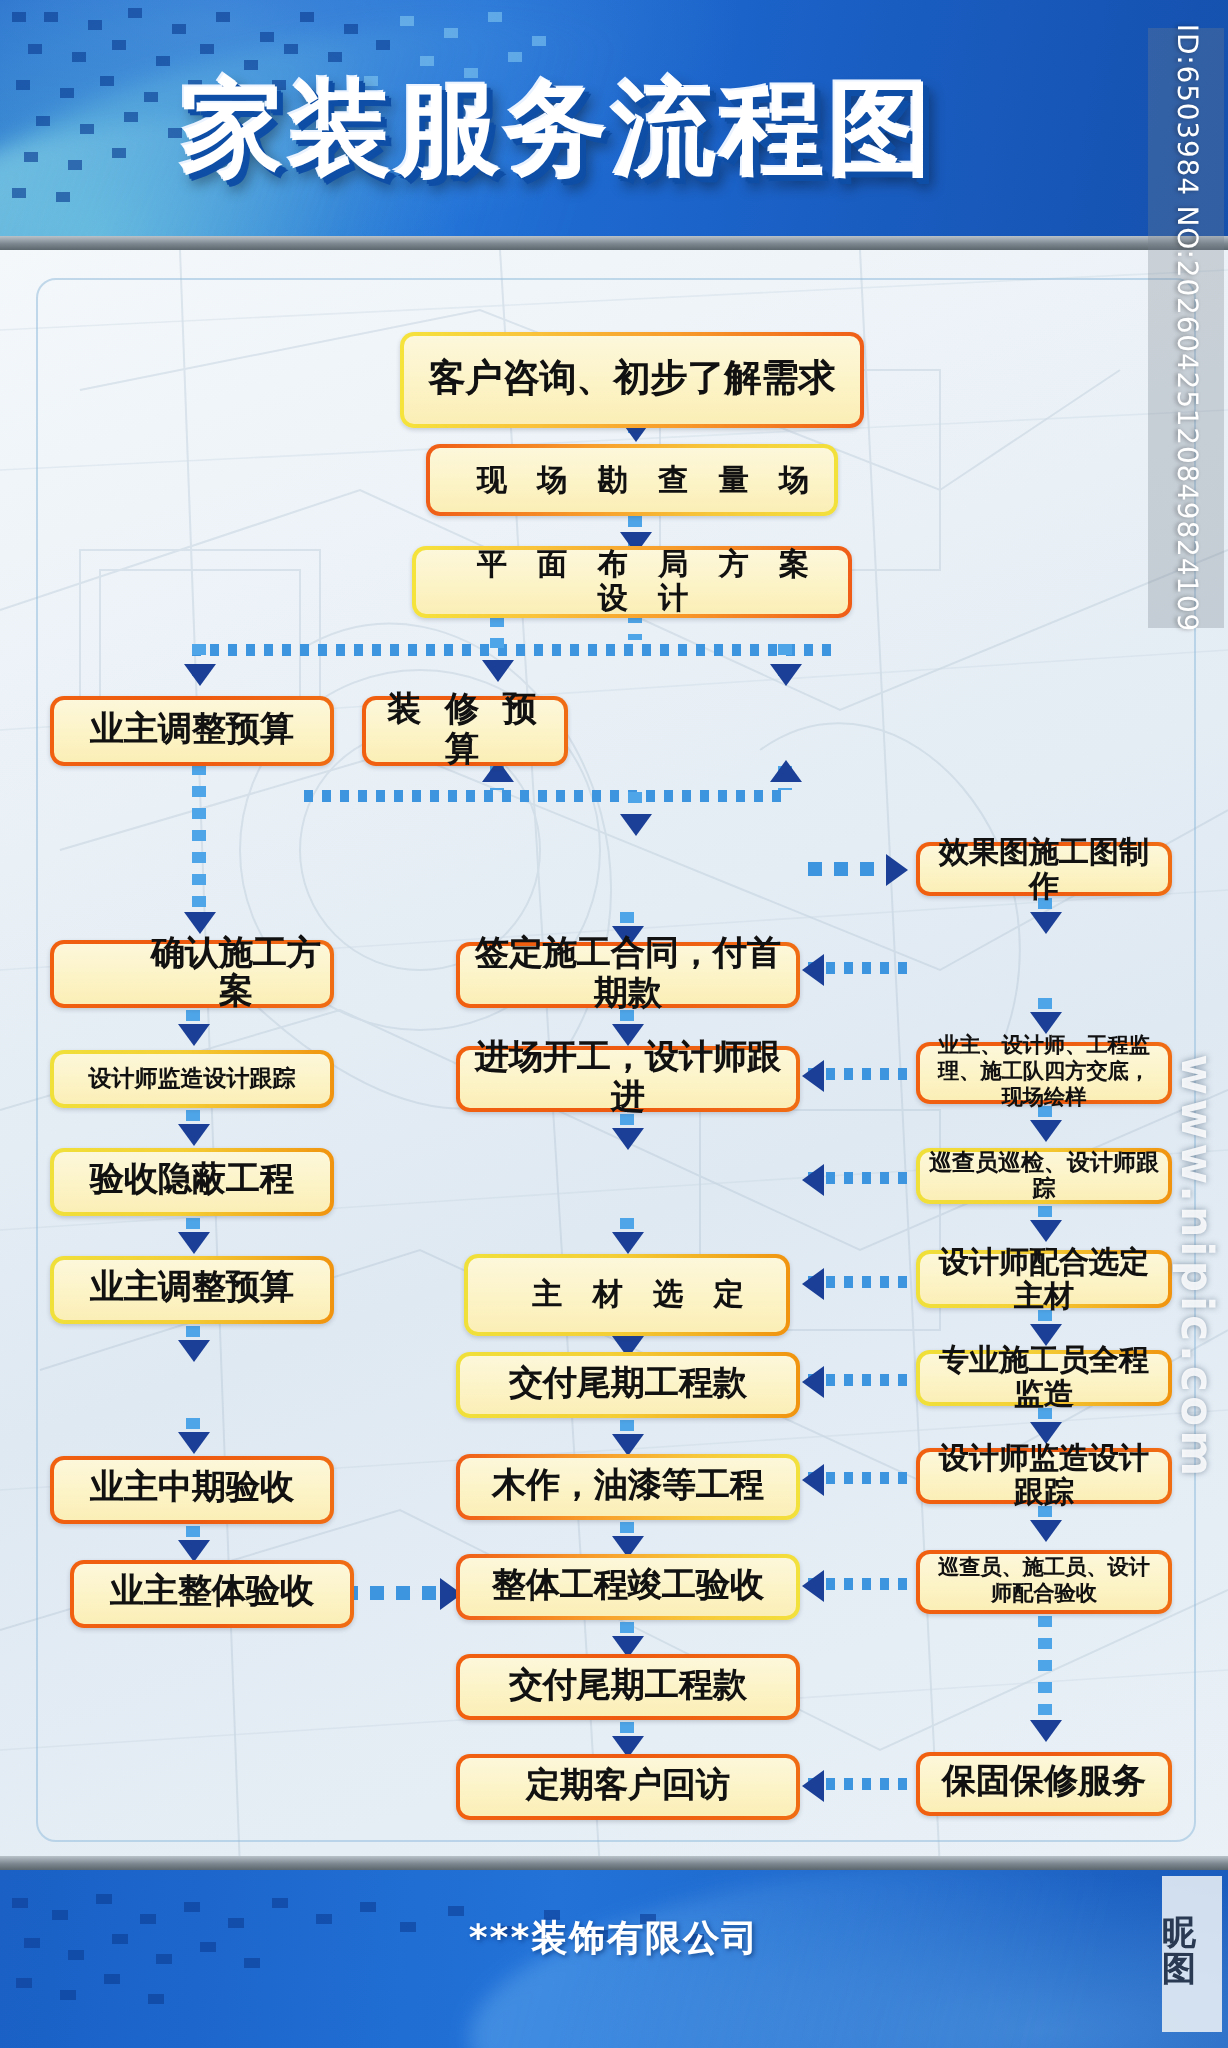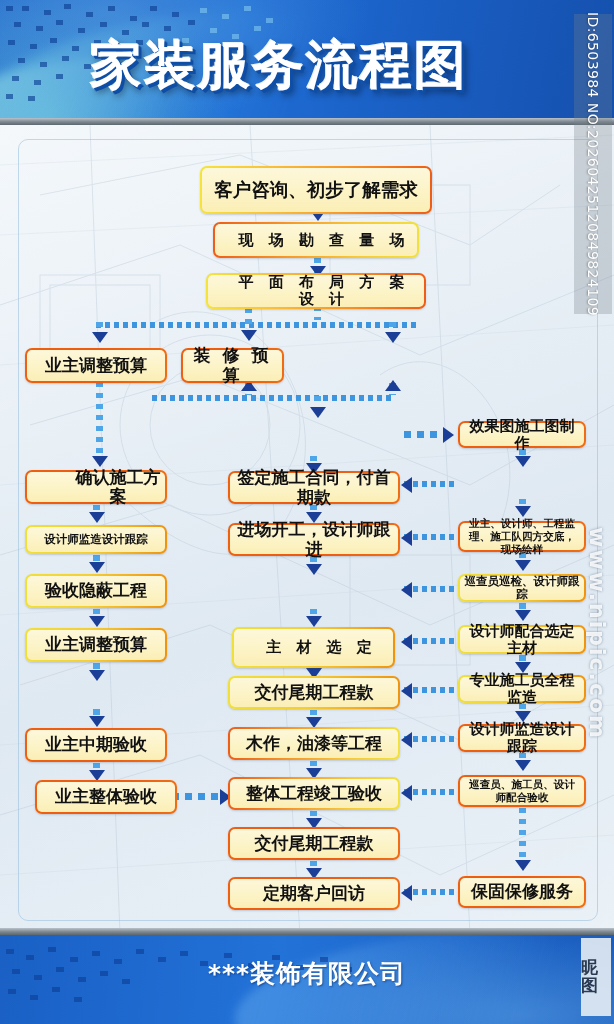--- a/index.html
+++ b/index.html
@@ -62,21 +62,21 @@
   }
   .ftr-dots{position:absolute;left:0;top:6px;width:400px;height:70px;opacity:.8;}
   .ftr-swoosh{
     position:absolute;right:-40px;bottom:-40px;width:420px;height:130px;
     border-radius:50%;
     background:linear-gradient(110deg, rgba(150,215,255,.30), rgba(255,255,255,0) 72%);
     filter:blur(5px);transform:rotate(-6deg);
   }
   .ftr-title{
     position:absolute;left:0;top:22px;width:614px;text-align:center;
-    font-size:25px;font-weight:bold;color:#ffffff;letter-spacing:1px;
+    font-size:18px;font-weight:bold;color:#ffffff;letter-spacing:1px;
     text-shadow:1px 1px 2px rgba(0,40,100,.55);
   }
 
   
   .body-bg{
     position:absolute;left:0;top:125px;width:614px;height:810px;
     background:
       linear-gradient(160deg,#f4f8fb 0%,#e9f0f6 30%,#dfe9f2 58%,#eaf1f7 100%);
     overflow:hidden;
   }

